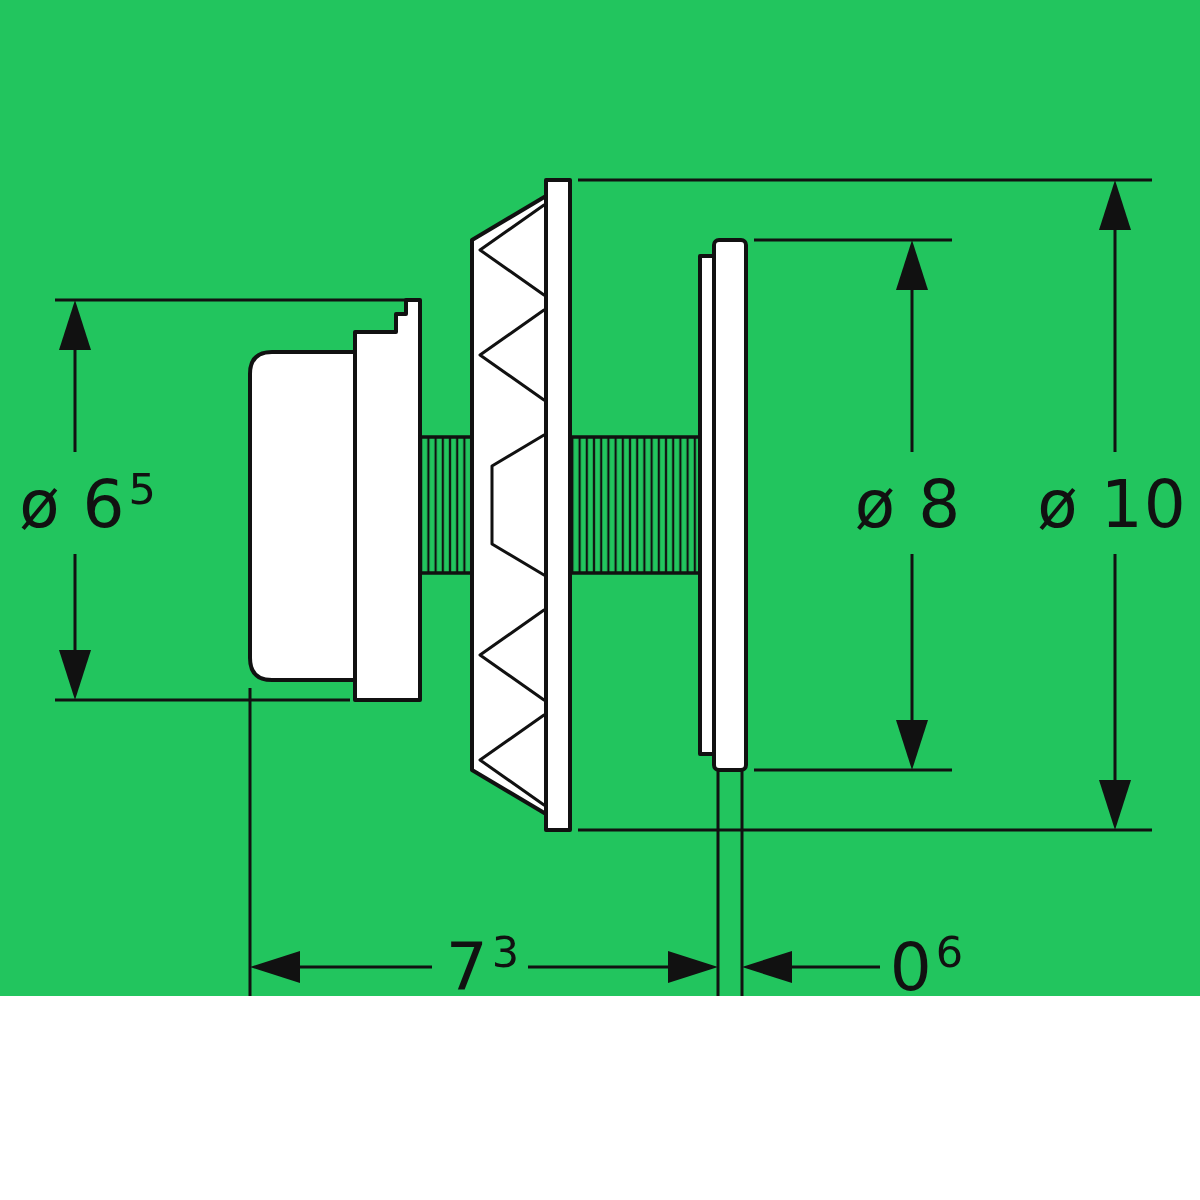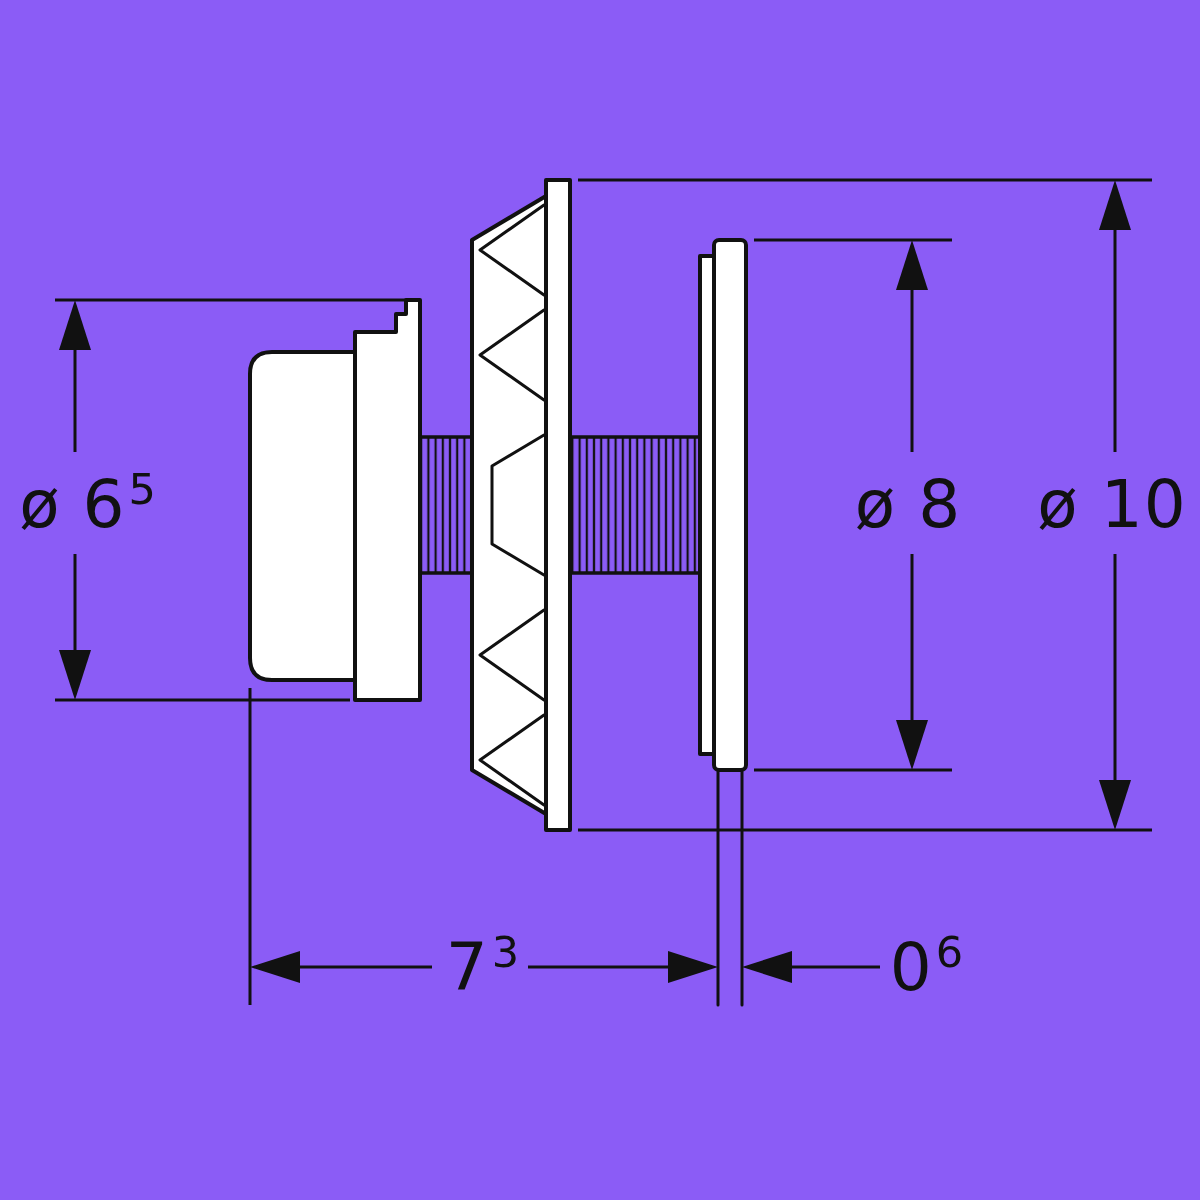--- a/index.html
+++ b/index.html
@@ -6,22 +6,22 @@
     margin: 0;
     padding: 0;
     background: #ffffff;
     width: 1200px;
     height: 1200px;
     font-family: "DejaVu Sans", sans-serif;
   }
   .stage {
     position: relative;
     width: 1200px;
-    height: 1200px;
-    background: #8b5cf6;
+    height: 996px;
+    background: #22c55e;
     overflow: hidden;
   }
   svg { display: block; }
   .outline {
     fill: #ffffff;
     stroke: #111111;
     stroke-width: 4;
     stroke-linejoin: round;
     stroke-linecap: round;
   }

